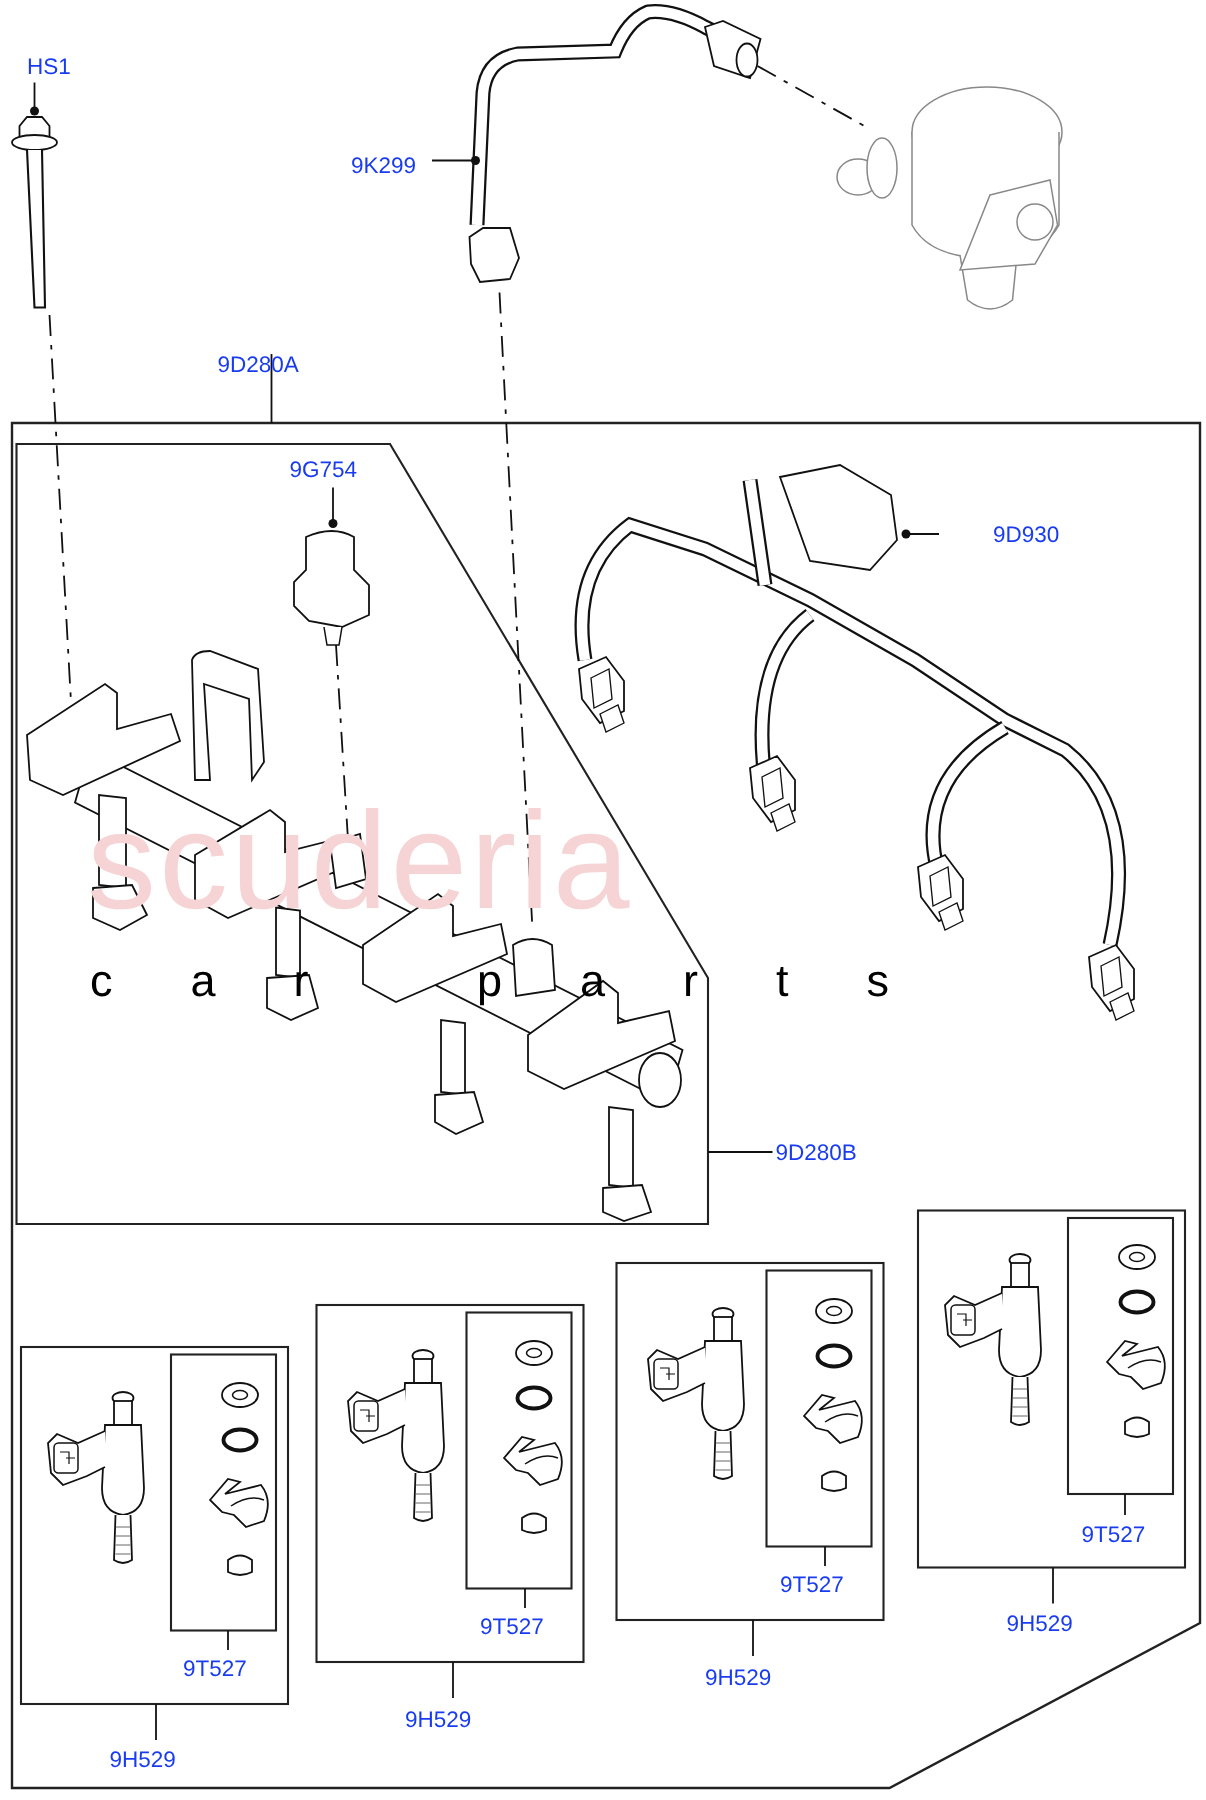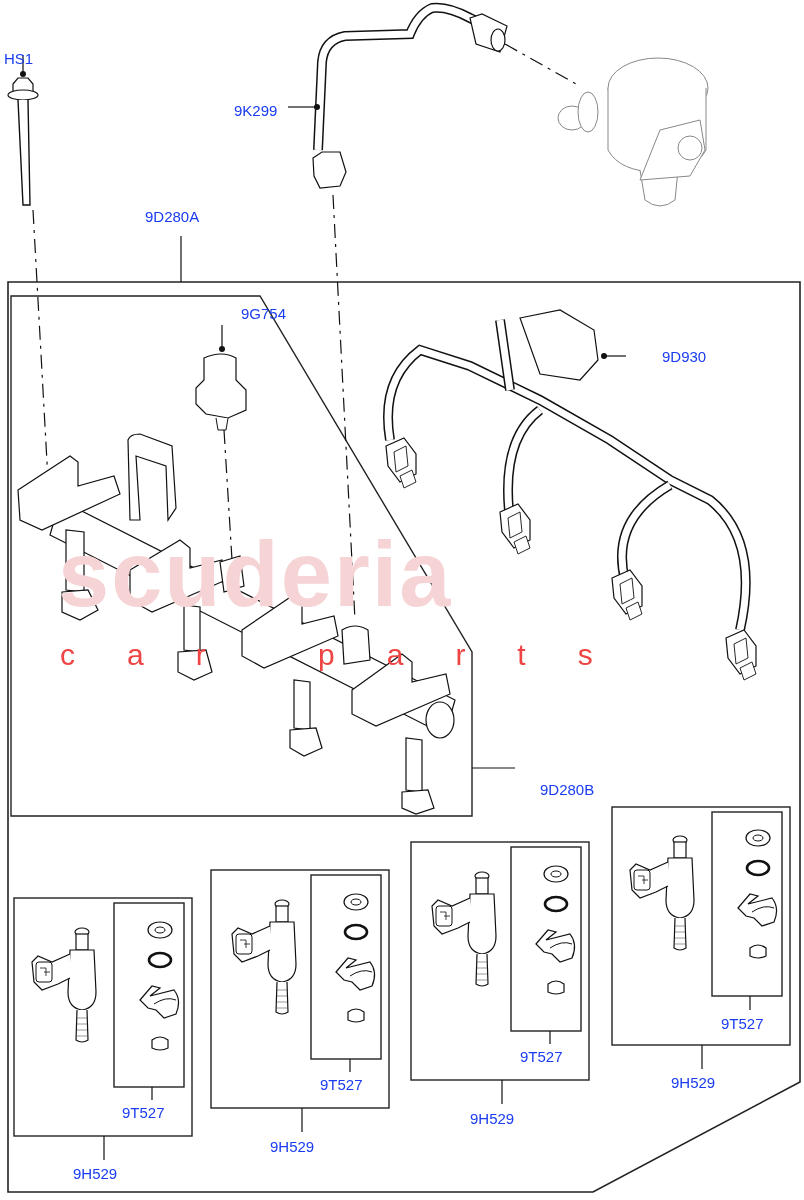--- a/index.html
+++ b/index.html
@@ -1,20 +1,20 @@
 <!DOCTYPE html>
 <html><head>
 <meta charset="utf-8">
 <style>
   html, body { margin: 0; padding: 0; background: #ffffff; }
   body { width: 804px; height: 1200px; position: relative; overflow: hidden; font-family: "Liberation Sans", sans-serif; }
   #diagram { position: absolute; left: 0; top: 0; width: 804px; height: 1200px; }
   .callout { position: absolute; color: #1a3cf0; font-size: 15px; font-family: "Liberation Sans", sans-serif; white-space: nowrap; line-height: 1; }
-  .wm-main { position: absolute; left: 58px; top: 528px; font-size: 92px; font-weight: bold; color: #f6d4d6; letter-spacing: 2px; font-family: "Liberation Sans", sans-serif; line-height: 1; }
-  .wm-sub { position: absolute; left: 60px; top: 640px; font-size: 30px; color: #ef4444; letter-spacing: 52px; font-family: "Liberation Sans", sans-serif; line-height: 1; }
+  .wm-main { position: absolute; left: 58px; top: 528px; font-size: 92px; font-weight: normal; color: #f6d4d6; letter-spacing: 2px; font-family: "Liberation Sans", sans-serif; line-height: 1; }
+  .wm-sub { position: absolute; left: 60px; top: 640px; font-size: 30px; color: #000000; letter-spacing: 52px; font-family: "Liberation Sans", sans-serif; line-height: 1; }
 </style>
 </head>
 <body>
 
 <svg id="diagram" viewBox="0 0 804 1200" xmlns="http://www.w3.org/2000/svg">
   <defs>
     <g id="injector">
 
       <ellipse cx="0" cy="0" rx="7" ry="4" fill="#fff" stroke="#111" stroke-width="1.2"></ellipse>
       <rect x="-6" y="2" width="12" height="16" fill="#fff" stroke="#111" stroke-width="1.2"></rect>
@@ -159,26 +159,26 @@
     <line x1="750" y1="996" x2="750" y2="1010" stroke="#111" stroke-width="1.2"></line>
     <line x1="702" y1="1045" x2="702" y2="1069" stroke="#111" stroke-width="1.2"></line>
     <use href="#injector" x="680" y="840"></use>
     <use href="#sealkit" x="758" y="838"></use>
   </g>
 </svg>
 
 <div class="wm-main">scuderia</div>
 <div class="wm-sub">car parts</div>
 
-<div class="callout" style="left:4px; top:37px;margin-top:14px;">HS1</div>
+<div class="callout" style="left:18px; top:37px;">HS1</div>
 <div class="callout" style="left:234px; top:103px;">9K299</div>
-<div class="callout" style="left:145px; top:209px;">9D280A</div>
-<div class="callout" style="left:193px; top:306px;margin-left:48px;">9G754</div>
+<div class="callout" style="left:145px; top:236px;">9D280A</div>
+<div class="callout" style="left:193px; top:306px;">9G754</div>
 <div class="callout" style="left:662px; top:349px;">9D930</div>
-<div class="callout" style="left:540px; top:761px;margin-top:21px;">9D280B</div>
+<div class="callout" style="left:517px; top:761px;">9D280B</div>
 
 <div class="callout" style="left:122px; top:1105px;">9T527</div>
 <div class="callout" style="left:73px; top:1166px;">9H529</div>
 <div class="callout" style="left:320px; top:1077px;">9T527</div>
 <div class="callout" style="left:270px; top:1139px;">9H529</div>
 <div class="callout" style="left:520px; top:1049px;">9T527</div>
 <div class="callout" style="left:470px; top:1111px;">9H529</div>
 <div class="callout" style="left:721px; top:1016px;">9T527</div>
 <div class="callout" style="left:671px; top:1075px;">9H529</div>
 

